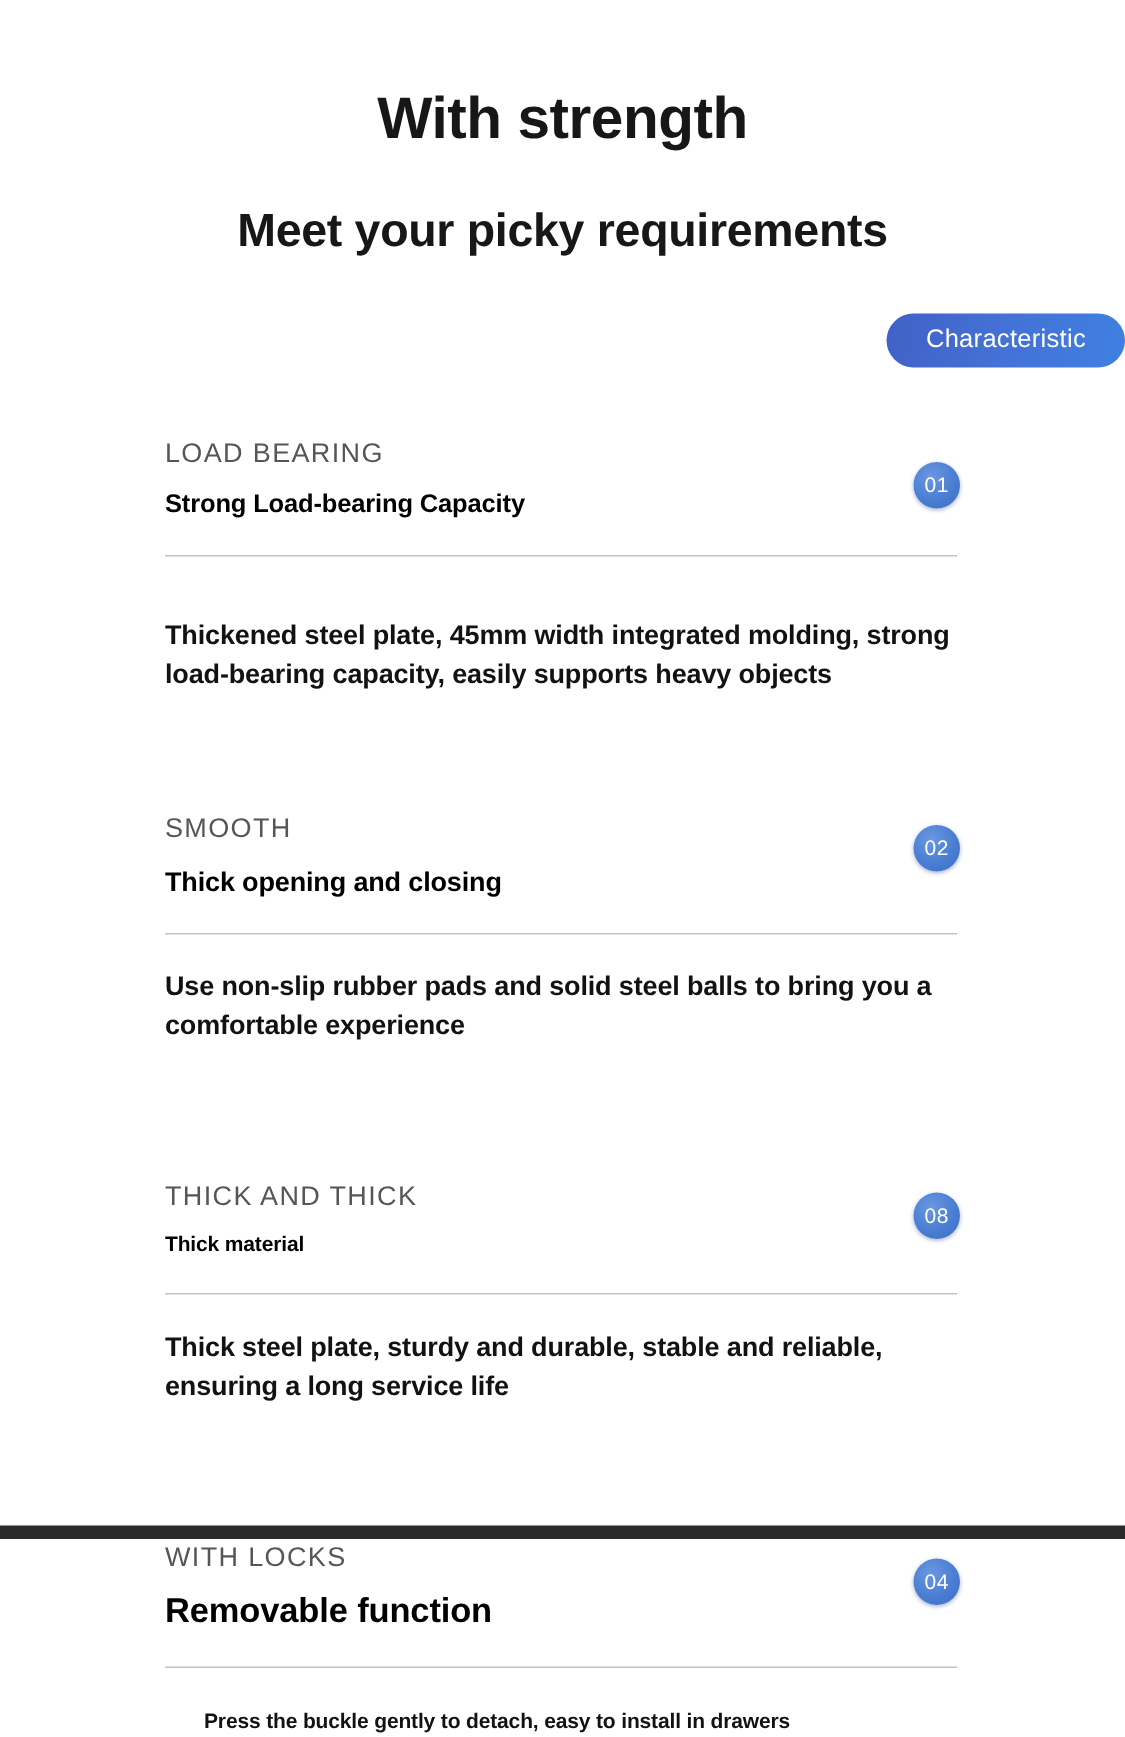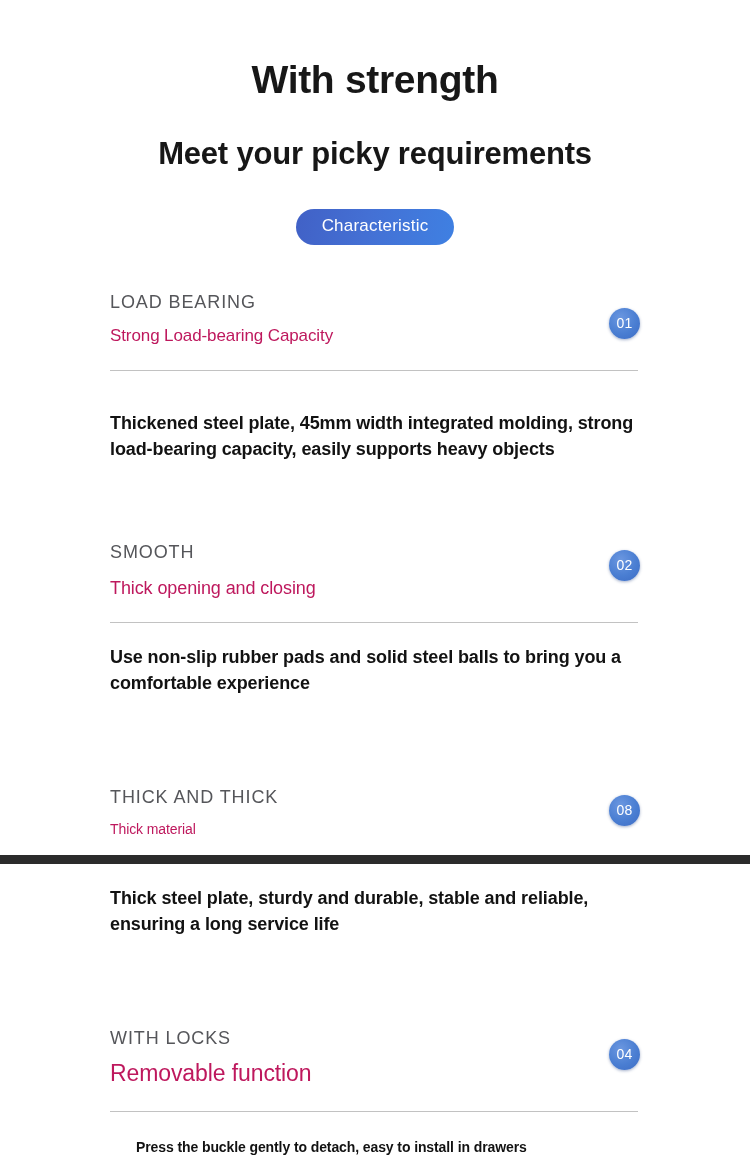--- a/index.html
+++ b/index.html
@@ -14,21 +14,21 @@
     background: #ffffff;
     font-family: "Liberation Sans", "DejaVu Sans", sans-serif;
     color: #1a1a1a;
     position: relative;
     overflow: hidden;
   }
 
   .page {
     position: relative;
     width: 750px;
-    height: 864px;
+    height: 1026px;
     background: #ffffff;
     border-radius: 13px;
   }
 
   
   .header {
     text-align: center;
     padding-top: 58px;
   }
 
@@ -45,21 +45,21 @@
     font-weight: bold;
     color: #171717;
     margin-top: 33px;
     line-height: 1.15;
     letter-spacing: -0.2px;
   }
 
   .badge-row {
     margin-top: 38px;
     display: flex;
-    justify-content: center;
+    justify-content: flex-end;
   }
 
   .badge-pill {
     display: inline-block;
     padding: 7px 26px 8px 26px;
     border-radius: 999px;
     background: linear-gradient(100deg, #4161c6 0%, #4470d4 45%, #3f80e2 100%);
     color: #ffffff;
     font-size: 17px;
     font-weight: normal;
@@ -84,22 +84,22 @@
 
   .eyebrow {
     font-size: 18px;
     font-weight: normal;
     color: #55565a;
     letter-spacing: 0.9px;
     line-height: 1.25;
   }
 
   .subtitle {
-    font-weight: normal;
-    color: #be185d;
+    font-weight: bold;
+    color: #000000;
     line-height: 1.3;
     letter-spacing: -0.1px;
   }
 
   .divider {
     height: 1px;
     background: #c2c2c2;
     width: 100%;
   }
 

